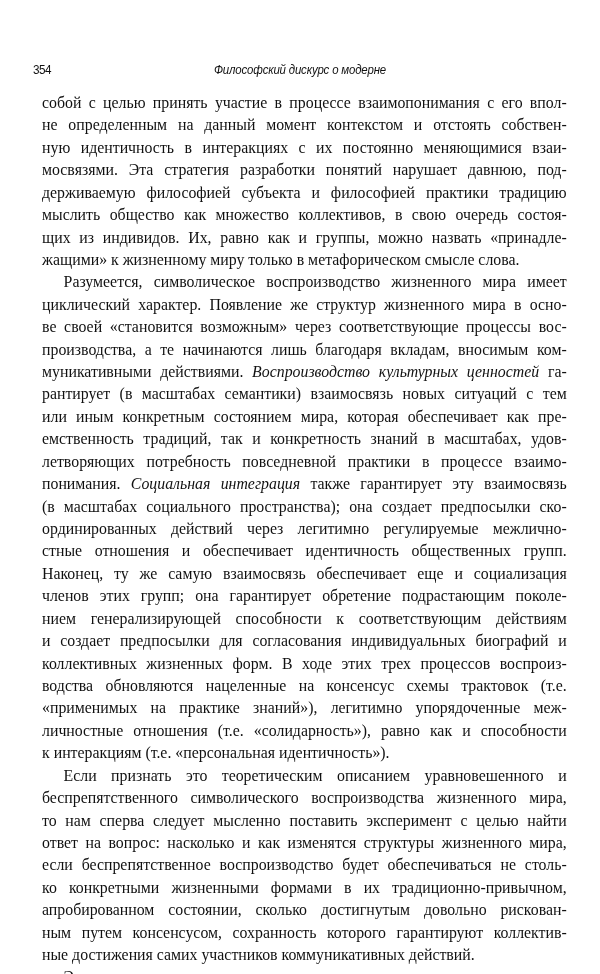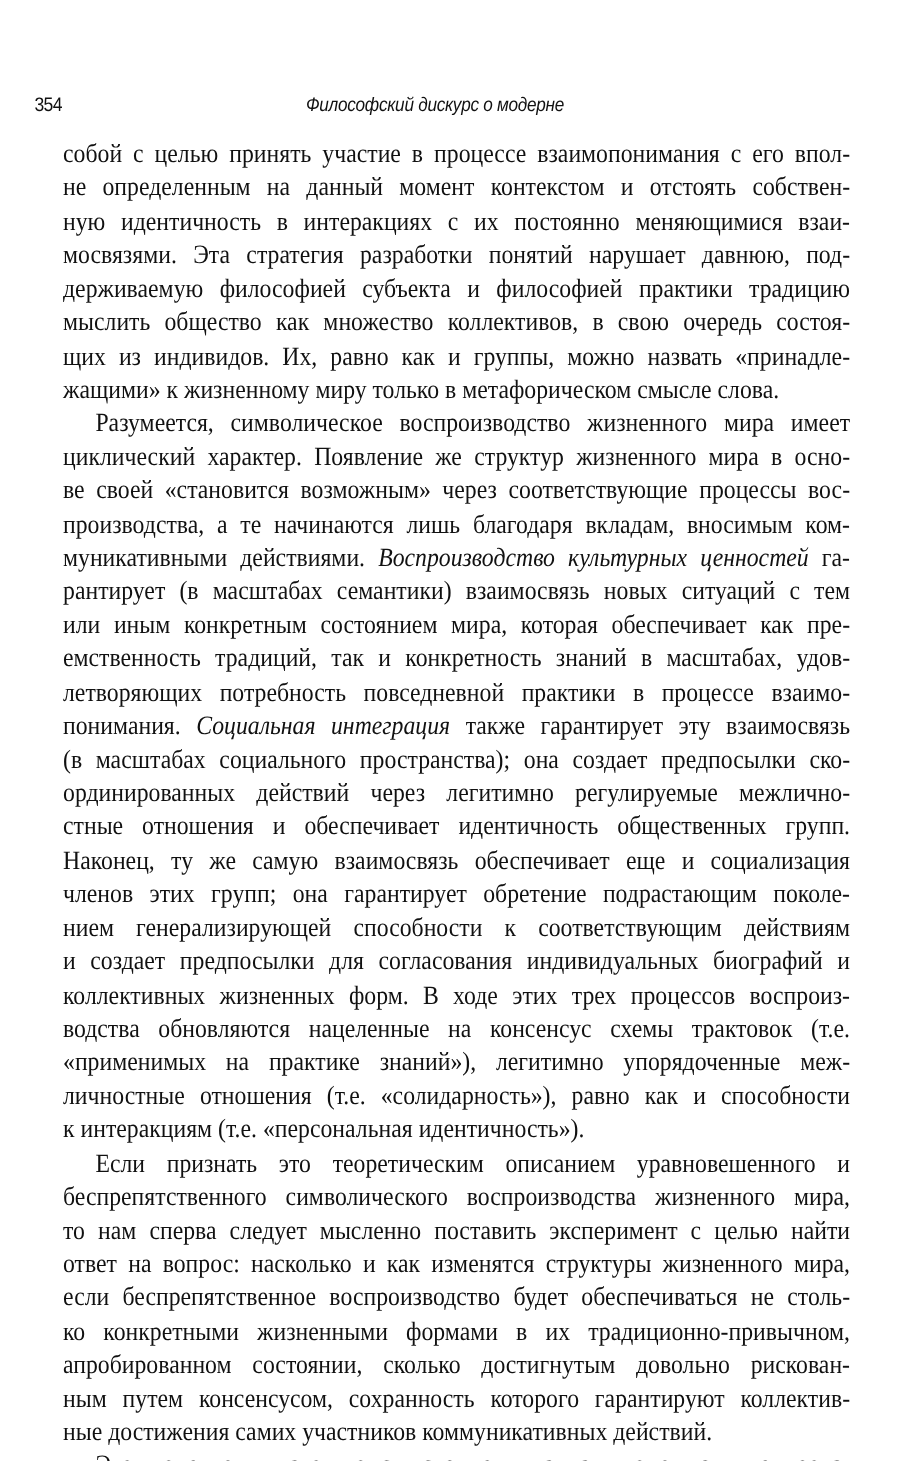--- a/index.html
+++ b/index.html
@@ -1,18 +1,18 @@
 <!DOCTYPE html>
 <html><head>
   <meta charset="utf-8">
   <style>
     html, body { margin: 0; padding: 0; background: #ffffff; }
     body { width: 600px; height: 974px; position: relative; overflow: hidden; color: #111111; }
     .running-head {
-      position: absolute; top: 62px; left: 23px; width: 534px; height: 20px;
+      position: absolute; top: 62px; left: 33px; width: 534px; height: 20px;
       font-family: "Liberation Sans", sans-serif; font-size: 13px;
     }
     .page-number { position: absolute; left: 0; top: 0; letter-spacing: -0.5px; transform: scaleX(0.9); transform-origin: left; }
     .running-title { position: absolute; left: 0; right: 0; top: 0; text-align: center; font-style: italic; transform: scaleX(0.88); transform-origin: center; letter-spacing: -0.2px; }
     .body-text {
       position: absolute; top: 91px; left: 42px; width: 525px;
       font-family: "Liberation Serif", serif; font-size: 17.6px; line-height: 22.43px;
     }
     .line {
       display: block; white-space: nowrap; height: 22.43px;

